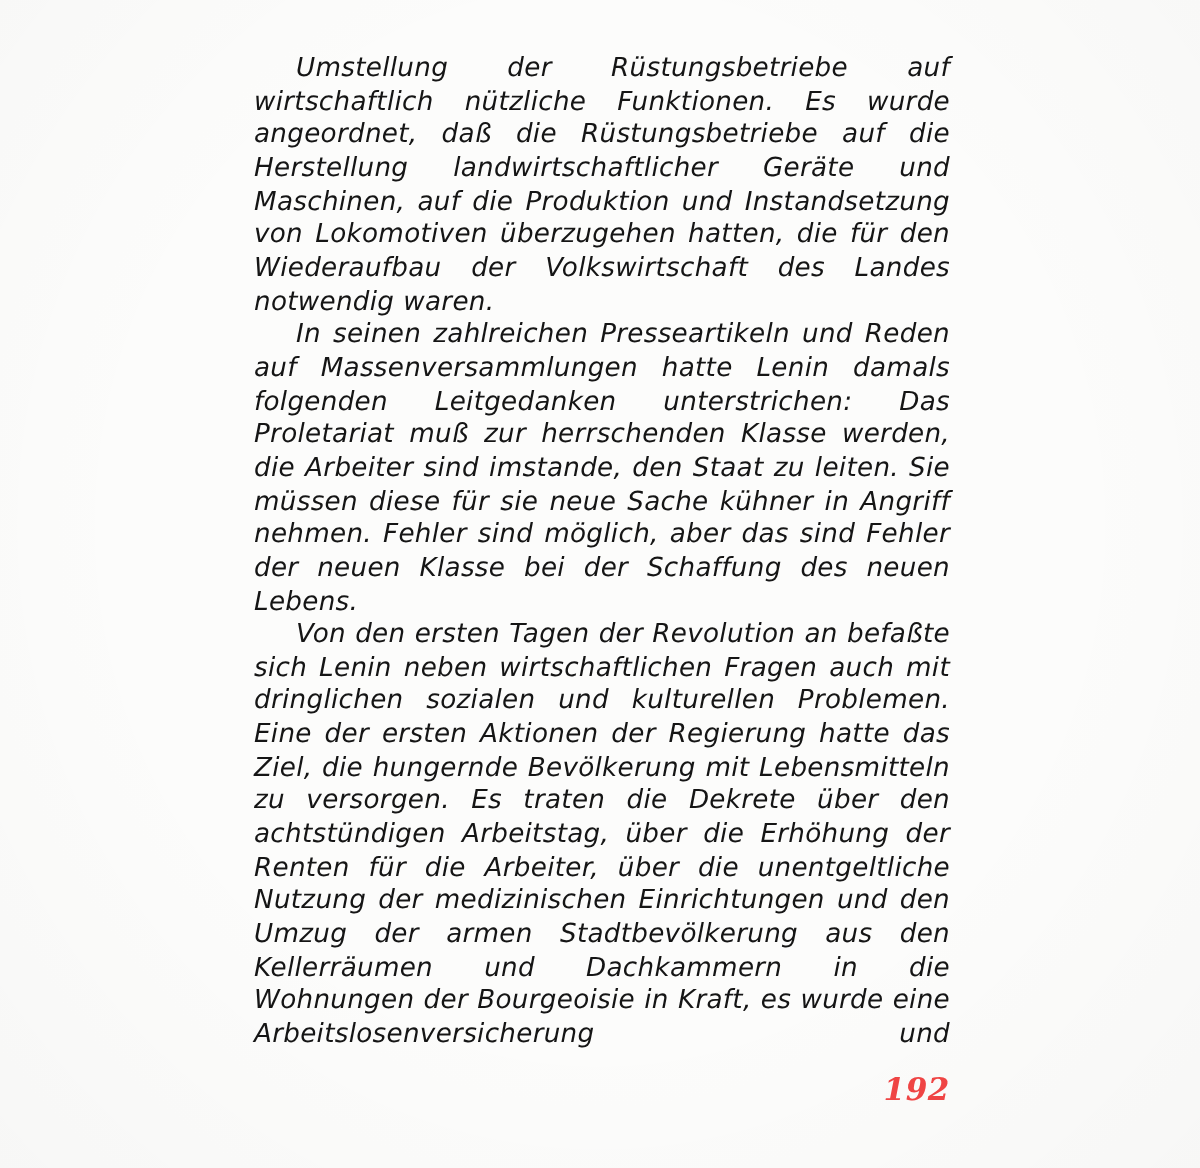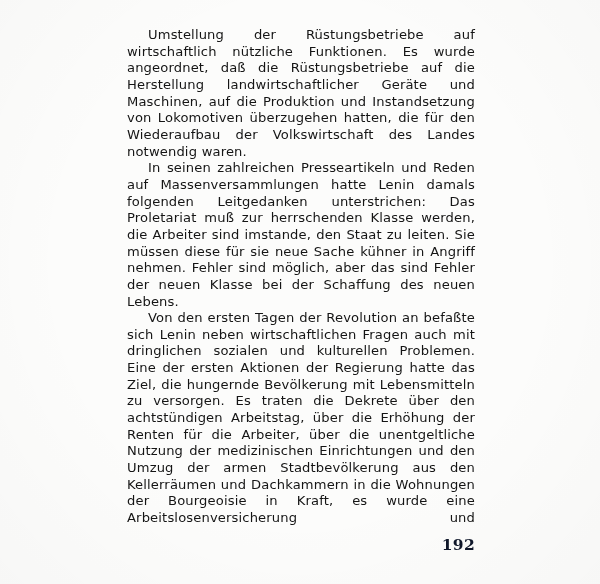--- a/index.html
+++ b/index.html
@@ -8,20 +8,21 @@
     background: #ffffff;
   }
   .page {
     position: relative;
     width: 600px;
     height: 584px;
     background: #fcfcfb;
     overflow: hidden;
     font-family: "DejaVu Sans", sans-serif;
     color: #151515;
+    font-style: italic;
   }
   
   .page::before {
     content: "";
     position: absolute;
     inset: 0;
     background:
       radial-gradient(ellipse at 50% 45%, rgba(255,255,255,0) 55%, rgba(0,0,0,0.018) 100%);
     pointer-events: none;
   }
@@ -49,21 +50,21 @@
   .page-number {
     position: absolute;
     left: 127px;
     top: 535px;
     width: 348px;
     text-align: right;
     font-family: "DejaVu Serif", serif;
     font-weight: bold;
     font-size: 15.5px;
     letter-spacing: 0.3px;
-    color: #0f172a;
+    color: #ef4444;
   }
 </style>
 </head>
 <body>
 
 <div class="page">
 
   <div class="text-block">
     <p class="para">Umstellung der Rüstungsbetriebe auf wirtschaftlich nützliche Funktionen. Es wurde angeordnet, daß die Rüstungsbetriebe auf die Herstellung landwirtschaftlicher Geräte und Maschinen, auf die Produktion und Instandsetzung von Lokomotiven überzugehen hatten, die für den Wiederaufbau der Volkswirtschaft des Landes notwendig waren.</p>
     <p class="para">In seinen zahlreichen Presseartikeln und Reden auf Massenversammlungen hatte Lenin damals folgenden Leitgedanken unterstrichen: Das Proletariat muß zur herrschenden Klasse werden, die Arbeiter sind imstande, den Staat zu leiten. Sie müssen diese für sie neue Sache kühner in Angriff nehmen. Fehler sind möglich, aber das sind Fehler der neuen Klasse bei der Schaffung des neuen Lebens.</p>

